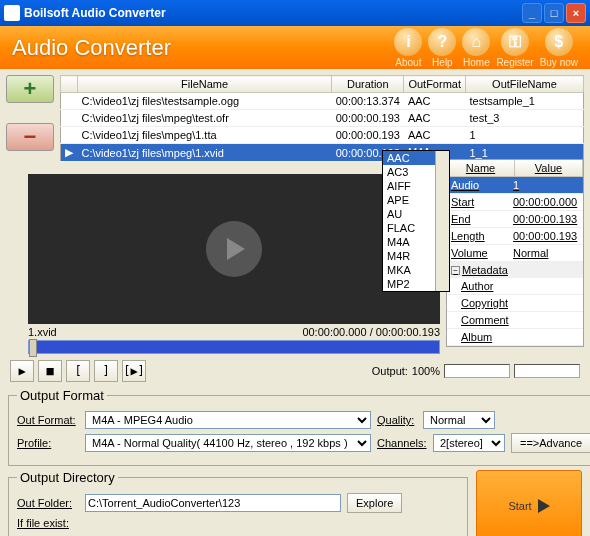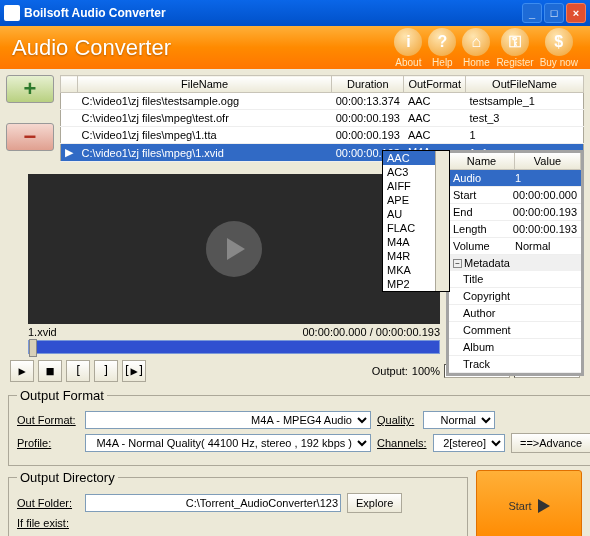--- a/index.html
+++ b/index.html
@@ -29,21 +29,21 @@
 .filegrid { width: 100%; border-collapse: collapse; background: #fff; border: 1px solid #aca899; }
 .filegrid th { background: linear-gradient(#fff,#ece9d8); border: 1px solid #c8c4b8; padding: 2px 4px; font-weight: normal; }
 .filegrid td { border-bottom: 1px solid #eee; padding: 2px 4px; height: 16px; }
 .filegrid tr.selrow td { background: #316ac5; color: #fff; }
 
 .dropdown { position: absolute; top: 75px; left: 322px; width: 68px; background: #fff; border: 1px solid #000; z-index: 10; }
 .dropdown div { padding: 1px 4px; }
 .dropdown div.selected { background: #316ac5; color: #fff; }
 .dropdown .scroll { position: absolute; right: 0; top: 0; bottom: 0; width: 14px; background: #ece9d8; border-left: 1px solid #aca899; }
 
-.props { position: absolute; top: 75px; right: 0; width: 138px; background: #fff; border: 3px solid #a3a3a3; }
+.props { position: absolute; top: 84px; right: 0; width: 138px; background: #fff; border: 1px solid #a3a3a3; text-decoration: underline; }
 .props .hdr { display: flex; background: linear-gradient(#fff,#ece9d8); border-bottom: 1px solid #c8c4b8; }
 .props .hdr span { flex: 1; padding: 2px 4px; border-right: 1px solid #c8c4b8; text-align: center; }
 .props .row { display: flex; border-bottom: 1px solid #eee; }
 .props .row span { padding: 2px 4px; }
 .props .row .k { width: 62px; }
 .props .row .v { flex: 1; }
 .props .row.audio { background: #316ac5; color: #fff; }
 .props .meta { background: #f0f0f0; padding: 2px 4px; display: flex; align-items: center; gap: 2px; }
 .props .meta .bx { border: 1px solid #888; width: 9px; height: 9px; display: flex; align-items: center; justify-content: center; font-size: 8px; }
 
@@ -57,21 +57,21 @@
 
 .controls { display: flex; align-items: center; gap: 4px; margin: 6px 10px; }
 .ctrlbtn { width: 24px; height: 22px; border: 1px solid #aca899; background: linear-gradient(#fff,#ece9d8); display: flex; align-items: center; justify-content: center; font-family: monospace; font-size: 12px; }
 .controls .vol { margin-left: auto; display: flex; align-items: center; gap: 4px; }
 .volbar { width: 66px; height: 14px; background: #fff; border: 1px inset #aca899; }
 
 fieldset { border: 1px solid #aca899; margin: 4px 8px; padding: 4px 8px 8px 8px; }
 legend { font-size: 13px; padding: 0 3px; }
 .frow { display: flex; align-items: center; gap: 6px; margin: 4px 0; }
 .frow label { width: 62px; text-align: left; text-decoration: underline; }
-.frow select, .frow input[type=text] { border: 1px solid #7f9db9; background: #fff; padding: 1px 2px; font-size: 11px; height: 18px; text-align: right; }
+.frow select, .frow input[type=text] { border: 1px solid #7f9db9; background: #fff; padding: 1px 2px; font-size: 11px; height: 18px; }
 .frow .w1 { width: 286px; }
 .frow .w2 { width: 72px; }
 .frow .w3 { width: 256px; }
 .btn { border: 1px solid #aca899; background: linear-gradient(#fff,#ece9d8); padding: 2px 8px; height: 20px; }
 
 .bottom { display: flex; gap: 8px; padding: 0 8px 8px 8px; align-items: stretch; }
 .bottom fieldset { flex: 1; margin: 0; }
 .startbtn { width: 106px; background: linear-gradient(#ffb038,#ff8a00); border: 1px solid #e07000; border-radius: 3px; display: flex; align-items: center; justify-content: center; color: #333; font-size: 20px; gap: 6px; cursor: pointer; }
 .startbtn::after { content: ''; border-left: 12px solid #333; border-top: 7px solid transparent; border-bottom: 7px solid transparent; }
 </style>
@@ -200,41 +200,33 @@
             <span class="k">  Volume</span>
             <span class="v">Normal</span>
           </div>
         </div>
       <div class="meta">
         <span class="bx">−</span>
         <span>Metadata</span>
       </div>
       <div id="metarows">
           <div class="row">
-            <span class="k" style="padding-left:14px">Title</span>
+            <span class="k" style="padding-left:14px">Author</span>
             <span class="v"></span>
           </div>
           <div class="row">
             <span class="k" style="padding-left:14px">Copyright</span>
             <span class="v"></span>
           </div>
           <div class="row">
-            <span class="k" style="padding-left:14px">Author</span>
-            <span class="v"></span>
-          </div>
-          <div class="row">
             <span class="k" style="padding-left:14px">Comment</span>
             <span class="v"></span>
           </div>
           <div class="row">
             <span class="k" style="padding-left:14px">Album</span>
-            <span class="v"></span>
-          </div>
-          <div class="row">
-            <span class="k" style="padding-left:14px">Track</span>
             <span class="v"></span>
           </div>
         </div>
     </div>
   </div>
 </div>
 
 <div class="video-area">
   <div class="video">
     <div class="play-circle"></div>

